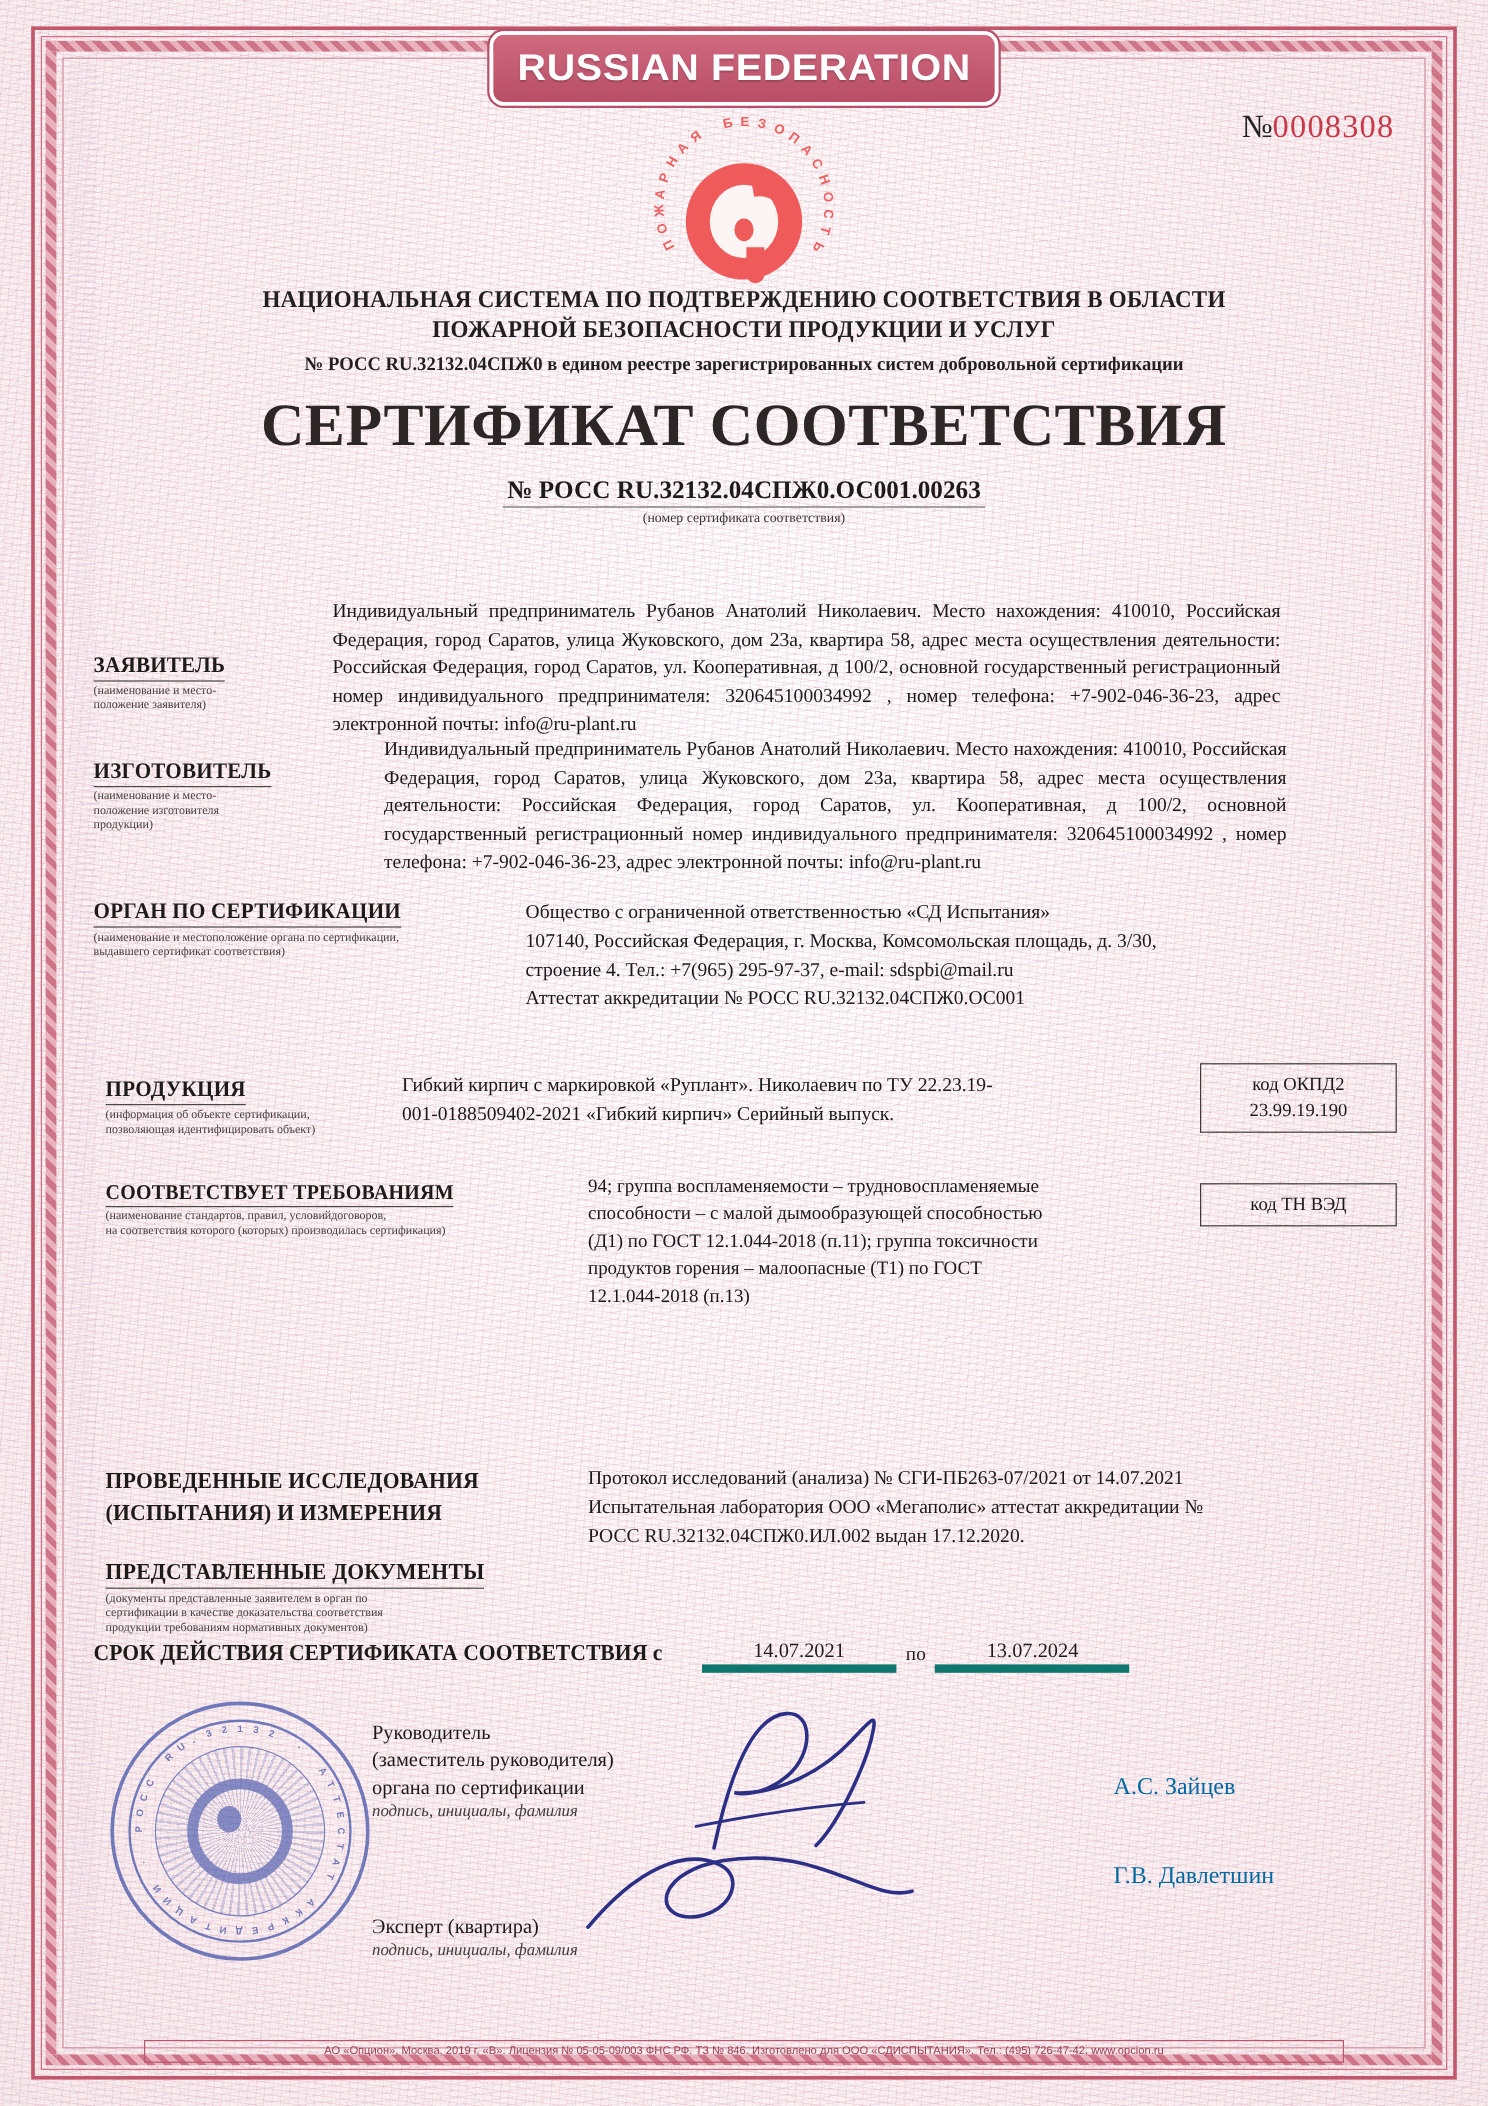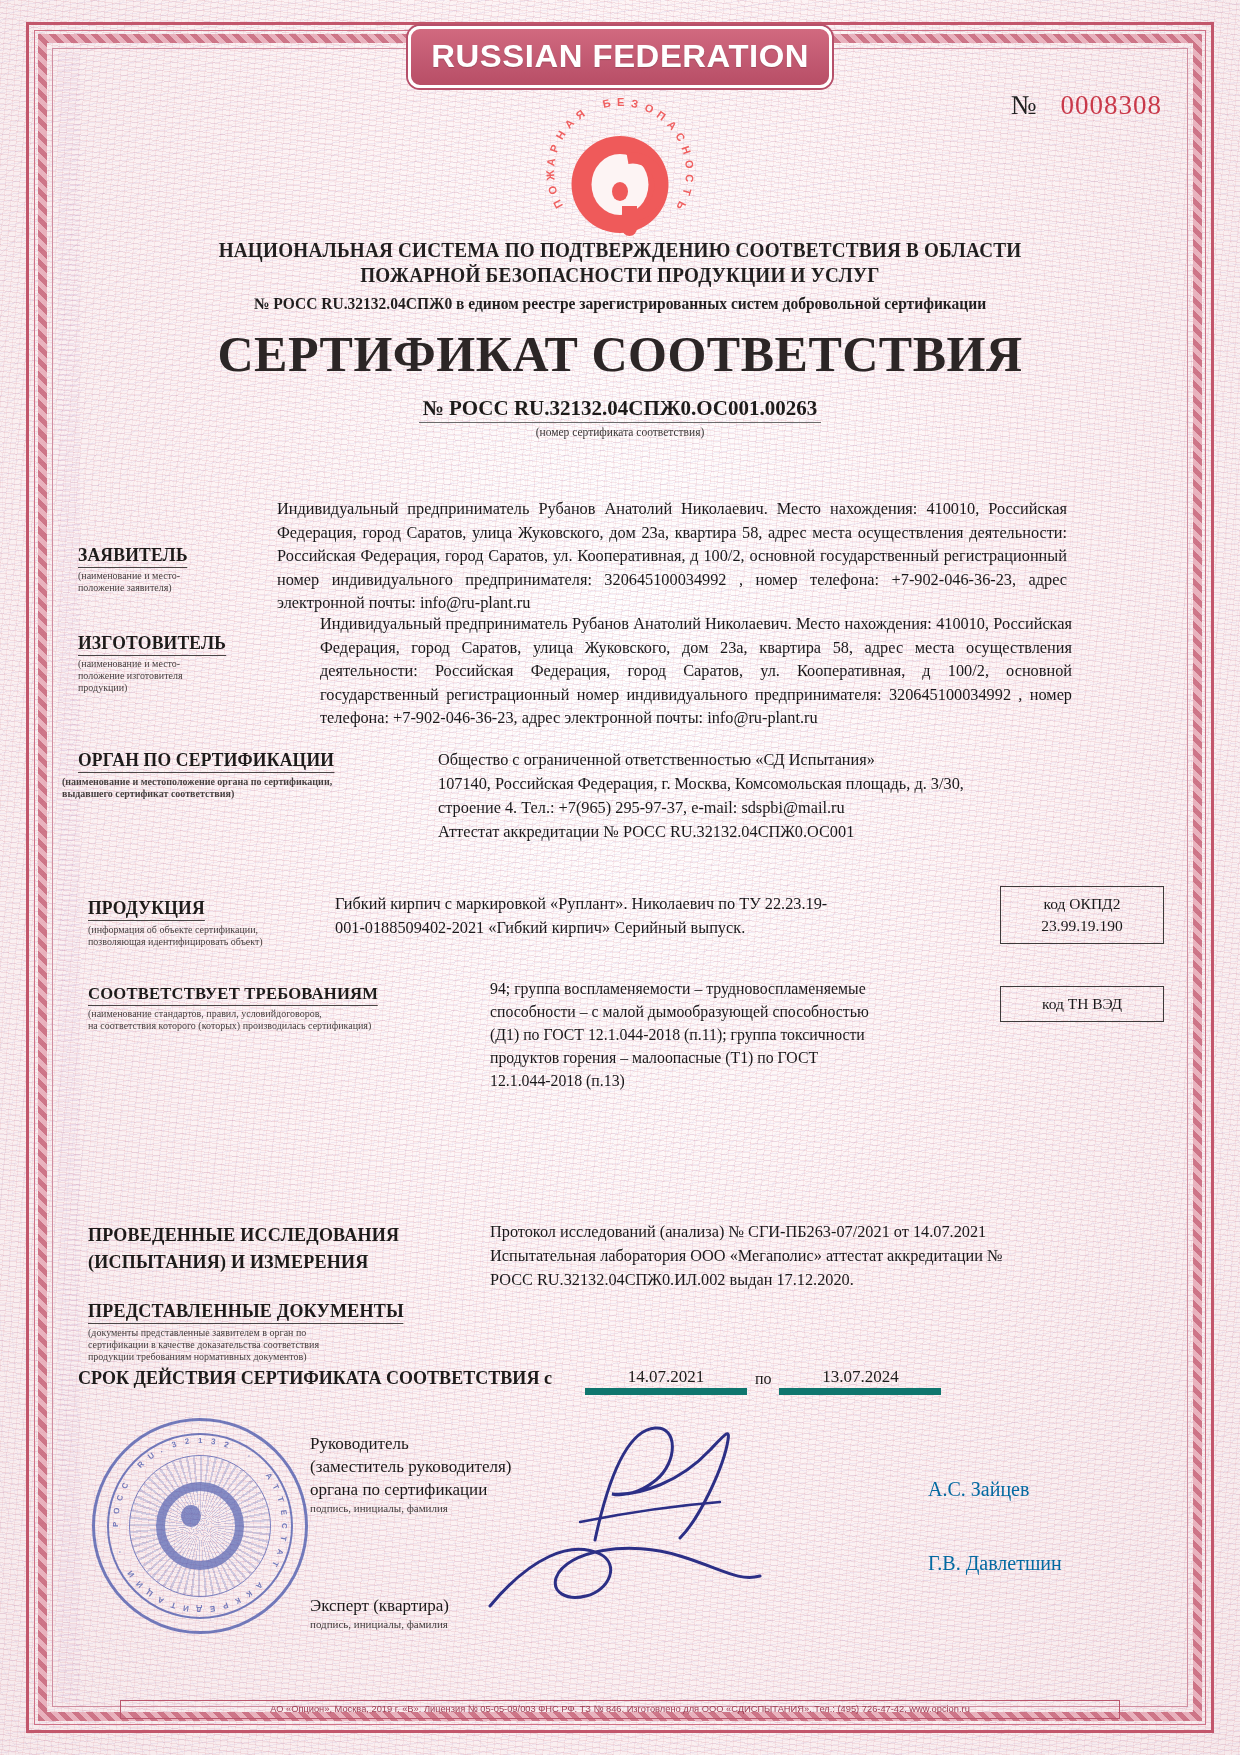--- a/index.html
+++ b/index.html
@@ -67,21 +67,21 @@
     transform:scaleX(1.06);
     text-shadow:0 1px 1px rgba(0,0,0,.18);
   }
 
   
   .serial{
     position:absolute;right:78px;top:90px;
     font-size:27px;color:#222;
     font-family:"Liberation Serif", serif;
   }
-  .serial .num{ color:#c9394a; letter-spacing:1px; margin-left:24px; }
+  .serial .num{ color:#c9394a; letter-spacing:1px; margin-left:0; }
 
   
   .emblem{
     position:absolute;left:50%;transform:translateX(-50%);
     top:108px;width:178px;height:128px;
   }
   .emblem .ring-text{position:absolute;inset:0;}
   .emblem .ring-text span{
     position:absolute;left:50%;top:50%;
     font-family:"Liberation Sans", sans-serif;
@@ -186,21 +186,21 @@
   }
   .dline{
     display:inline-block;border-bottom:7px solid #0f766e;
     min-width:150px;text-align:center;font-size:17px;
     padding:0 6px 1px;margin:0 4px;position:relative;top:-2px;
   }
 
   
   .sig-block{position:absolute;left:310px;top:1432px;}
   .sig-block .r{font-size:17px;line-height:23px;color:#1b1919;}
-  .sig-hint{font-size:11px;color:#3f3b3b;margin-top:1px;}
+  .sig-hint{font-size:14px;color:#3f3b3b;margin-top:1px;font-style:italic;}
   .sig-name{
     position:absolute;font-size:20px;color:#0369a1;
     font-family:"Liberation Serif", serif;
   }
 
   
   .stamp{
     position:absolute;left:92px;top:1418px;width:210px;height:210px;
     border-radius:50%;
     border:3px solid #3f4fa8;
@@ -318,21 +318,21 @@
 положение заявителя)</div>
 <div class="val" style="left:277px;top:497px;width:790px;text-align:justify;">Индивидуальный предприниматель  Рубанов Анатолий Николаевич. Место нахождения: 410010, Российская Федерация, город Саратов, улица Жуковского, дом 23а, квартира 58, адрес места осуществления деятельности:  Российская Федерация, город Саратов, ул. Кооперативная, д 100/2, основной государственный регистрационный номер индивидуального предпринимателя: 320645100034992 , номер телефона: +7-902-046-36-23, адрес электронной почты: info@ru-plant.ru</div>
 
 <div class="lbl u" style="left:78px;top:633px;">ИЗГОТОВИТЕЛЬ</div>
 <div class="hint" style="left:78px;top:658px;width:175px;white-space:pre-line;">(наименование и место-
 положение изготовителя
 продукции)</div>
 <div class="val" style="left:320px;top:612px;width:752px;text-align:justify;">Индивидуальный предприниматель  Рубанов Анатолий Николаевич. Место нахождения: 410010,  Российская Федерация, город Саратов, улица Жуковского, дом 23а, квартира 58, адрес места осуществления деятельности:  Российская Федерация, город Саратов, ул. Кооперативная, д 100/2, основной государственный регистрационный номер индивидуального предпринимателя:  320645100034992 , номер телефона: +7-902-046-36-23, адрес электронной почты:  info@ru-plant.ru</div>
 
 <div class="lbl u" style="left:78px;top:750px;">ОРГАН ПО СЕРТИФИКАЦИИ</div>
-<div class="hint" style="left:62px;top:776px;width:300px;white-space:pre-line;font-weight:bold;">(наименование и местоположение органа по сертификации,
+<div class="hint" style="left:78px;top:776px;width:300px;white-space:pre-line;">(наименование и местоположение органа по сертификации,
 выдавшего сертификат соответствия)</div>
 <div class="val" style="left:438px;top:748px;width:640px;">Общество с ограниченной ответственностью «СД Испытания»</div>
 <div class="val" style="left:438px;top:772px;width:640px;">107140, Российская Федерация, г. Москва, Комсомольская площадь, д. 3/30,</div>
 <div class="val" style="left:438px;top:796px;width:640px;">строение 4. Тел.: +7(965) 295-97-37, e-mail: sdspbi@mail.ru</div>
 <div class="val" style="left:438px;top:820px;width:640px;">Аттестат аккредитации № РОСС RU.32132.04СПЖ0.ОС001</div>
 
 <div class="lbl u" style="left:88px;top:898px;">ПРОДУКЦИЯ</div>
 <div class="hint" style="left:88px;top:924px;width:290px;white-space:pre-line;">(информация об объекте сертификации,
 позволяющая идентифицировать объект)</div>
 <div class="val" style="left:335px;top:892px;width:660px;">Гибкий кирпич с маркировкой «Руплант». Николаевич по  ТУ 22.23.19-</div>

